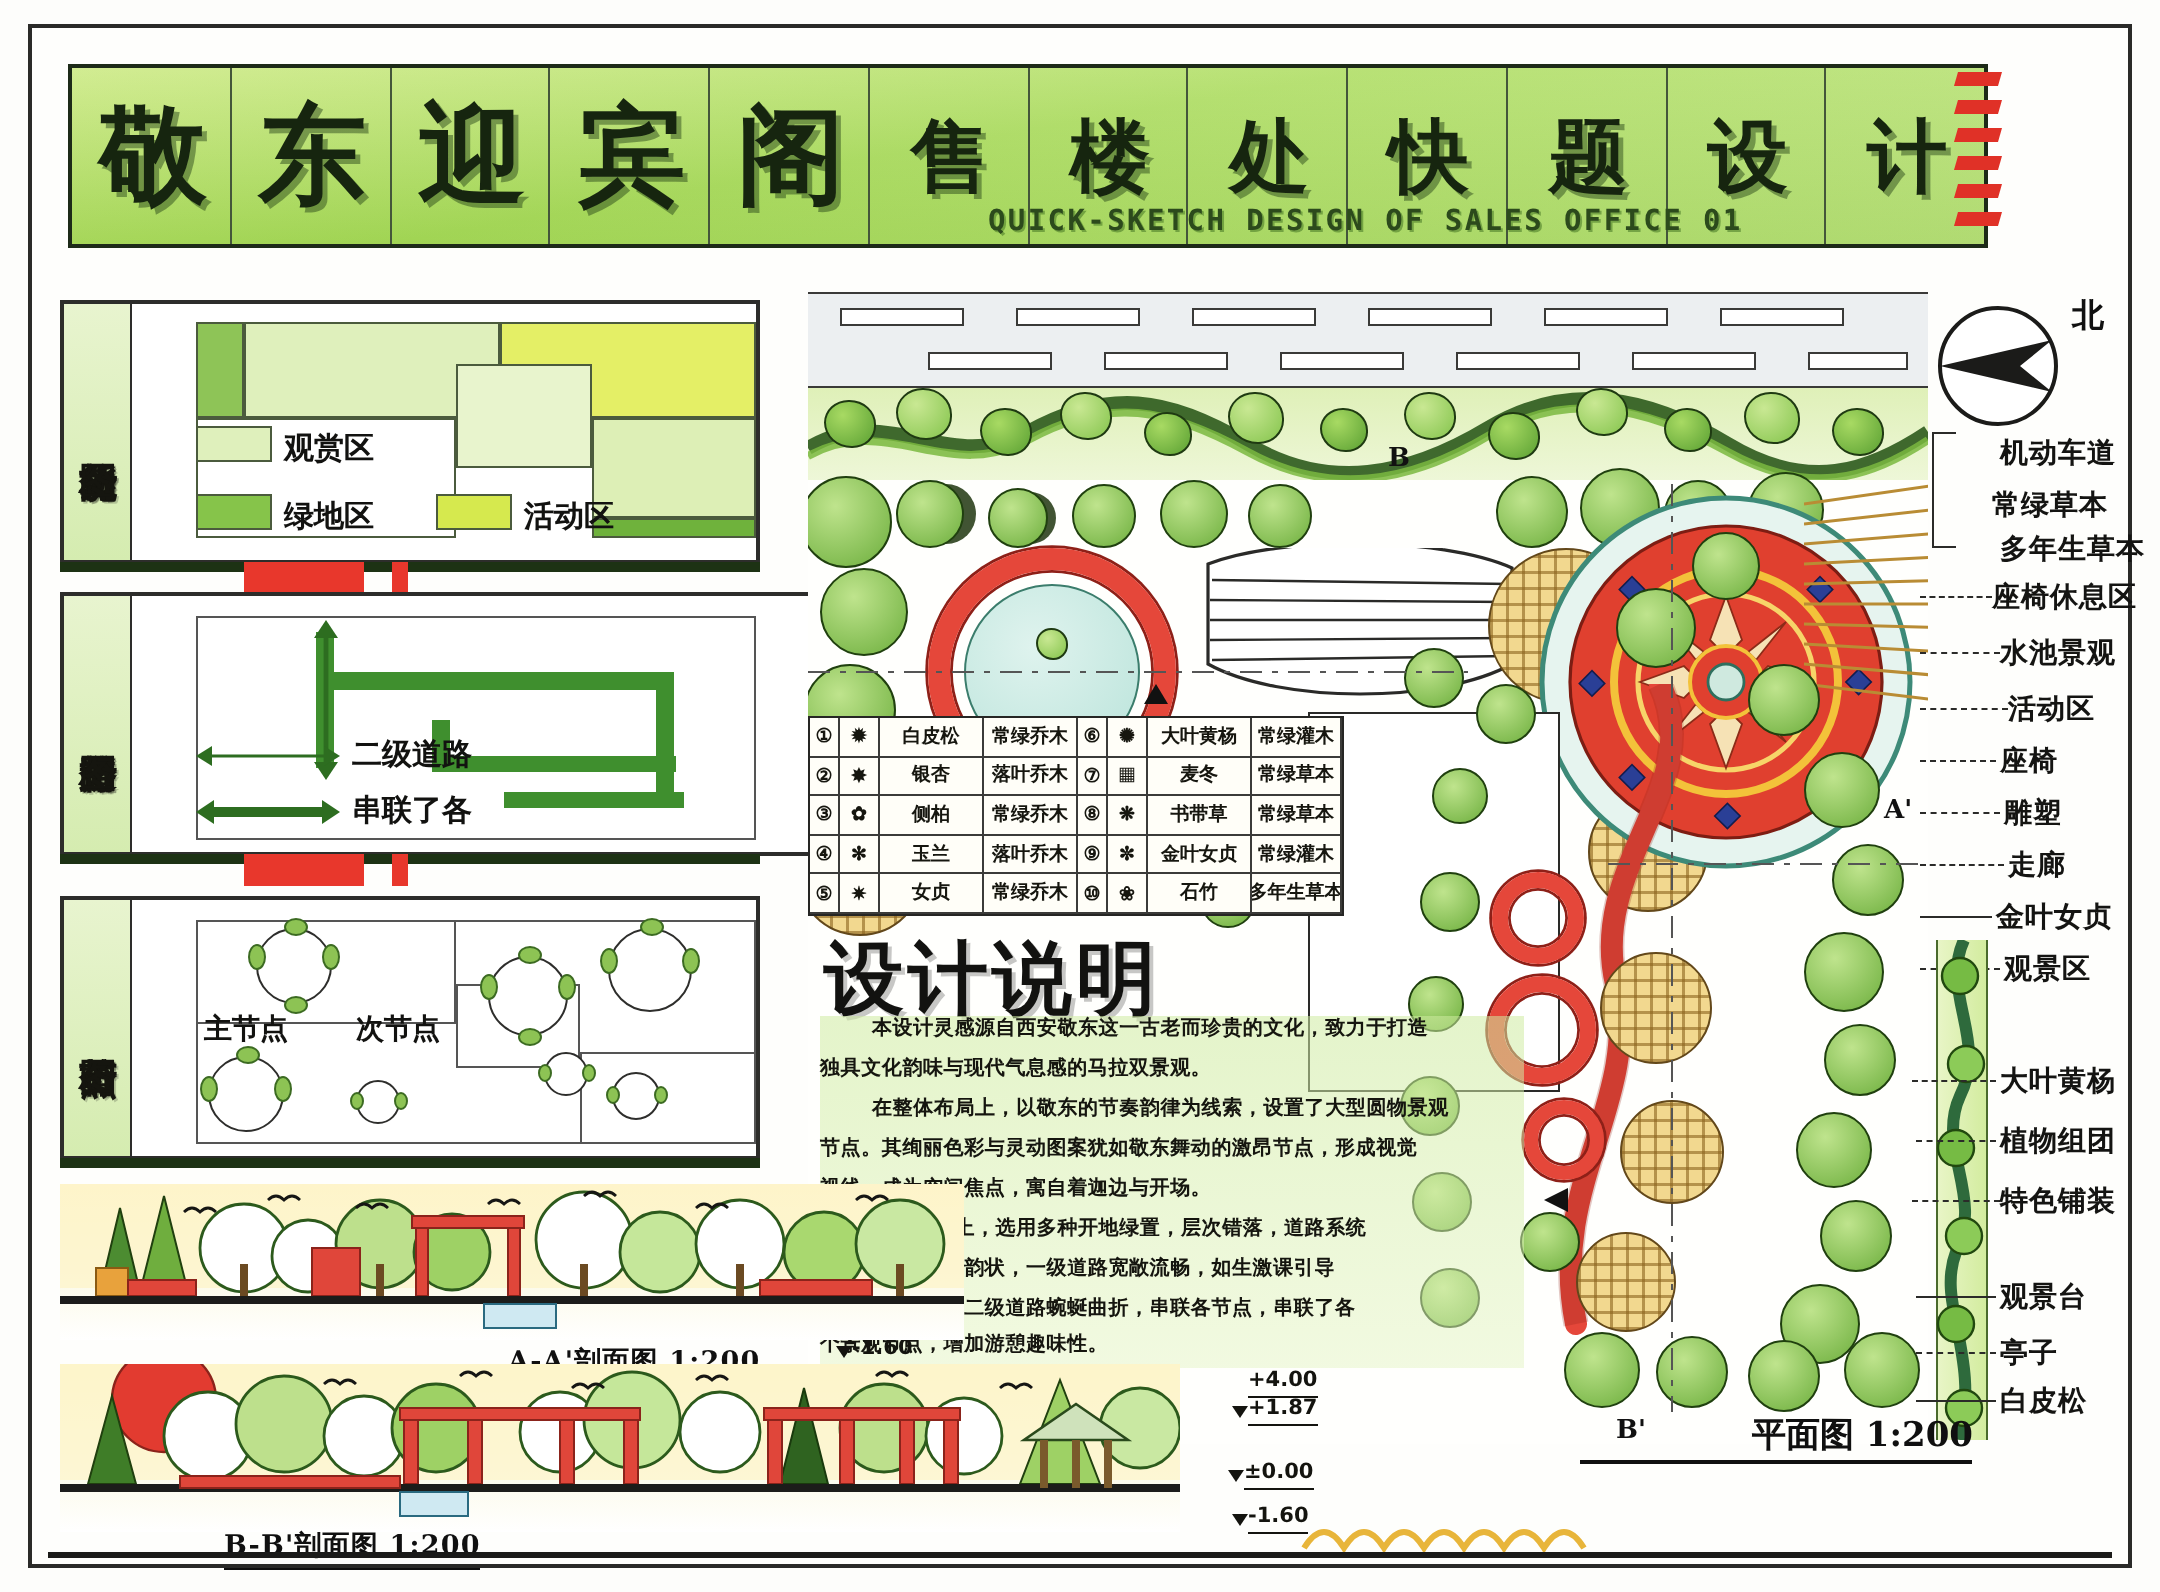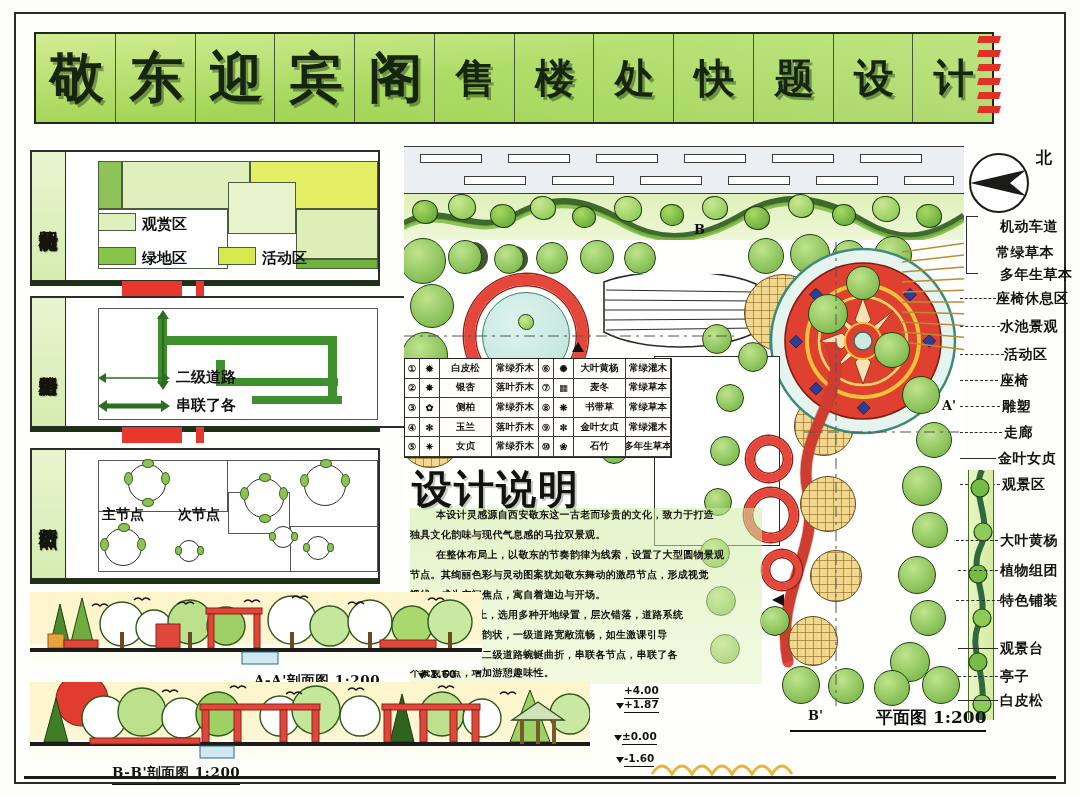--- a/index.html
+++ b/index.html
@@ -312,20 +312,21 @@
     <div class="tchar">宾</div>
     <div class="tchar">阁</div>
     <div class="tchar sub">售</div>
     <div class="tchar sub">楼</div>
     <div class="tchar sub">处</div>
     <div class="tchar sub">快</div>
     <div class="tchar sub">题</div>
     <div class="tchar sub">设</div>
     <div class="tchar sub">计</div>
   </div>
+  <div class="title-en">QUICK-SKETCH DESIGN OF SALES OFFICE 01</div>
   <div class="title-red-stripes">
     <i></i>
       <i></i>
       <i></i>
       <i></i>
       <i></i>
       <i></i>
   </div>
 
   <div class="panel" style="left:30px; top:150px; width:350px; height:132px;">

